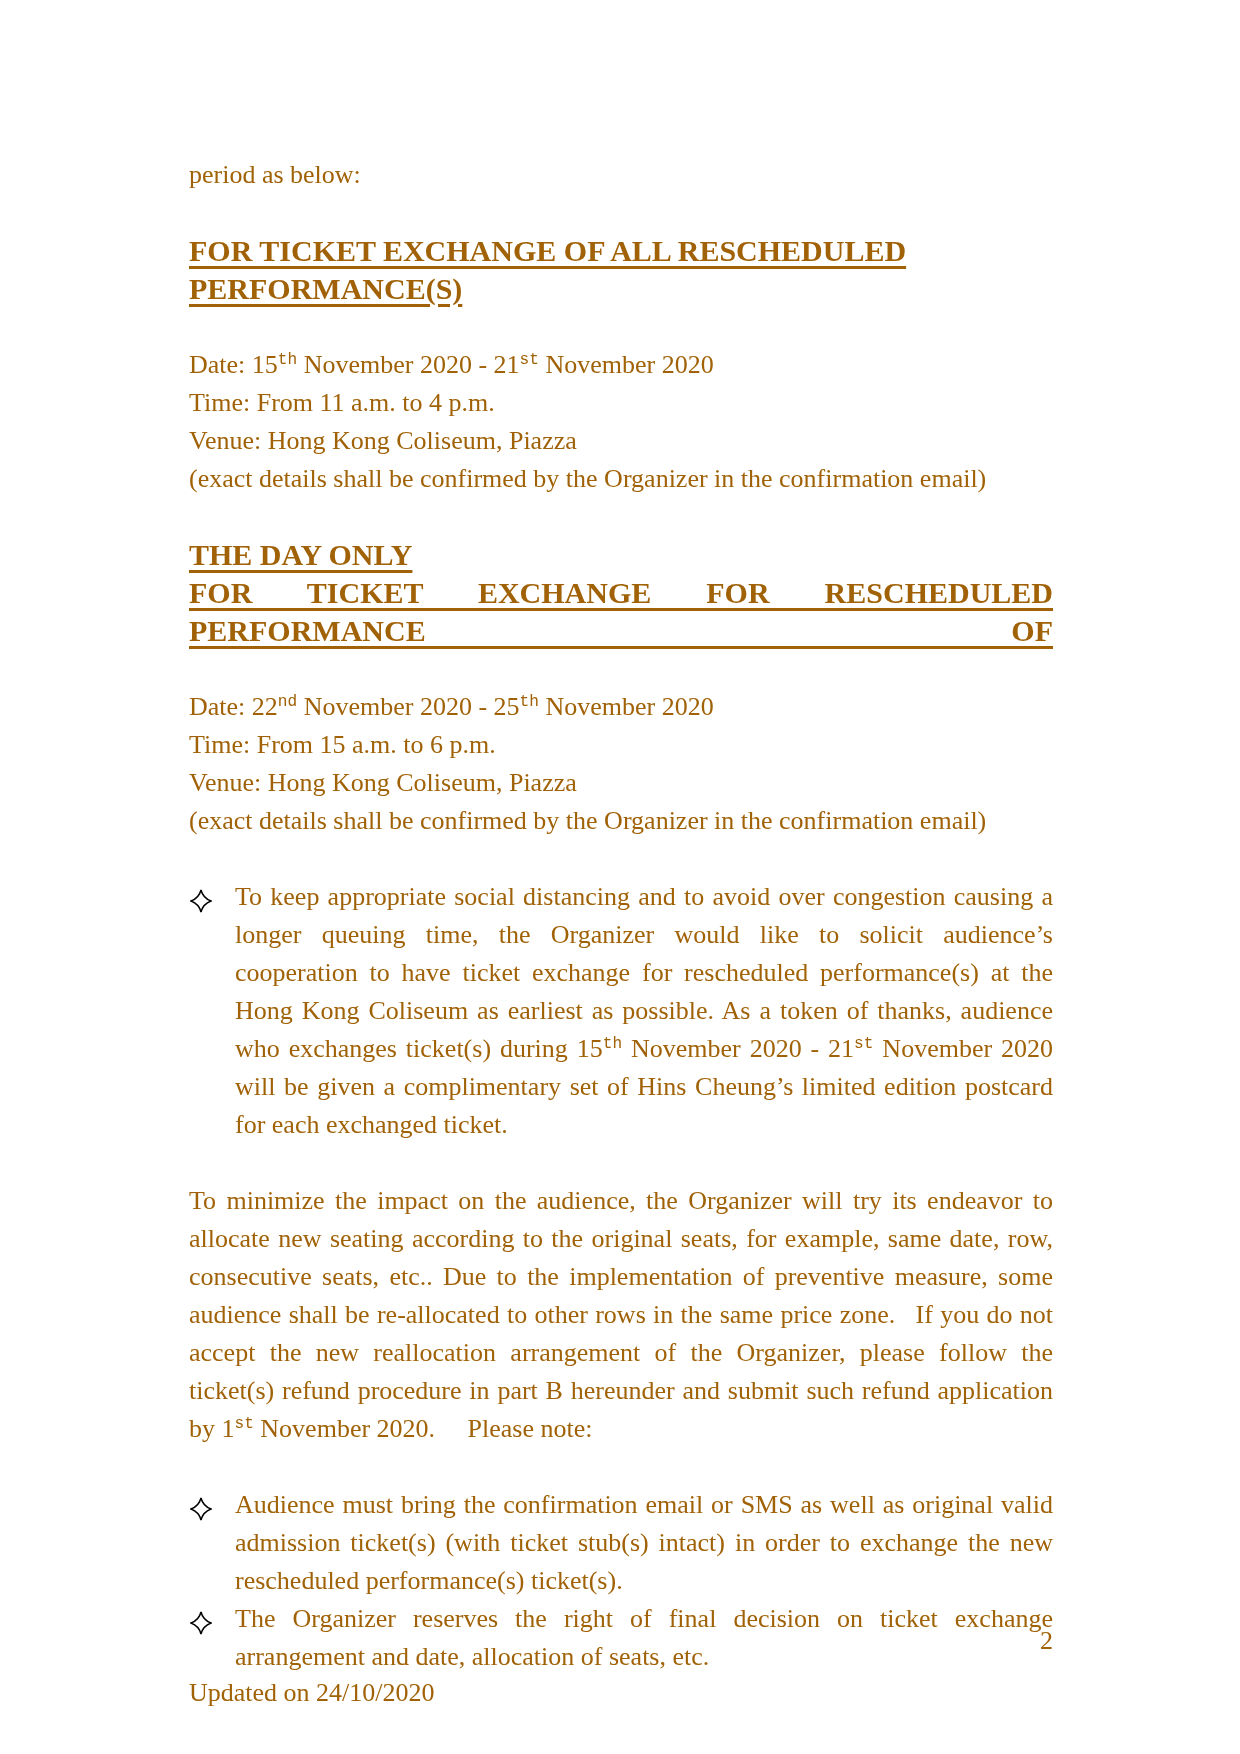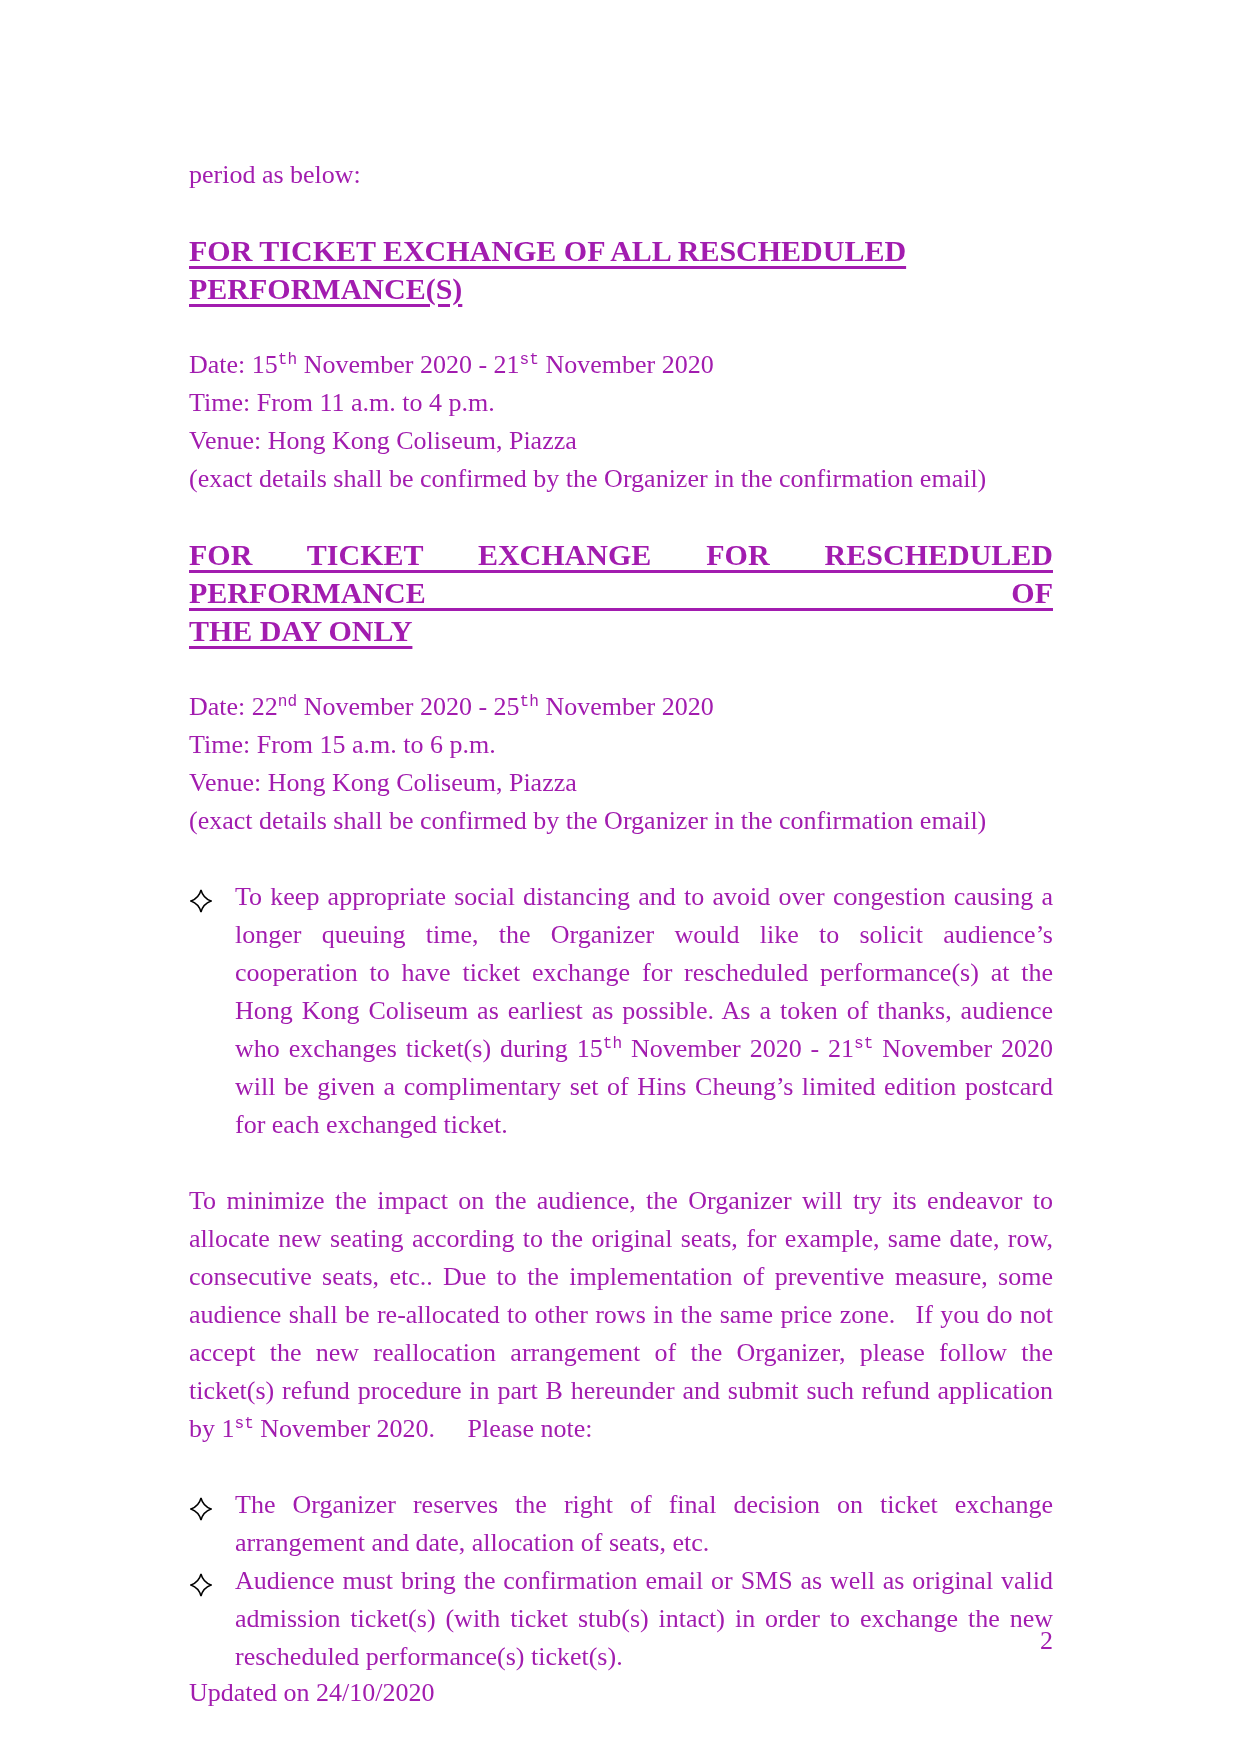--- a/index.html
+++ b/index.html
@@ -5,21 +5,21 @@
   html, body {
     margin: 0;
     padding: 0;
     background: #ffffff;
   }
   .doc {
     position: relative;
     width: 1240px;
     height: 1754px;
     background: #ffffff;
-    color: #a21caf;
+    color: #a16207;
     font-family: "Liberation Serif", "DejaVu Serif", serif;
     font-size: 26px;
     line-height: 38px;
     overflow: hidden;
   }
   .content {
     position: absolute;
     top: 0;
     left: 189px;
     width: 864px;
@@ -92,22 +92,22 @@
     </h2>
 
     <div class="mb">
       <p>Date: 15<sup>th</sup> November 2020 - 21<sup>st</sup> November 2020</p>
       <p>Time: From 11 a.m. to 4 p.m.</p>
       <p>Venue: Hong Kong Coliseum, Piazza</p>
       <p>(exact details shall be confirmed by the Organizer in the confirmation email)</p>
     </div>
 
     <h2 class="heading mb">
+      <span class="hline">THE DAY ONLY</span>
       <span class="hline justify-full">FOR TICKET EXCHANGE FOR RESCHEDULED PERFORMANCE OF</span>
-      <span class="hline">THE DAY ONLY</span>
     </h2>
 
     <div class="mb">
       <p>Date: 22<sup>nd</sup> November 2020 - 25<sup>th</sup> November 2020</p>
       <p>Time: From 15 a.m. to 6 p.m.</p>
       <p>Venue: Hong Kong Coliseum, Piazza</p>
       <p>(exact details shall be confirmed by the Organizer in the confirmation email)</p>
     </div>
 
     <div class="bullet mb">
@@ -120,29 +120,29 @@
     </div>
 
     <p class="para mb">To minimize the impact on the audience, the Organizer will try its endeavor to allocate new seating according to the original seats, for example, same date, row, consecutive seats, etc.. Due to the implementation of preventive measure, some audience shall be re-allocated to other rows in the same price zone.  If you do not accept the new reallocation arrangement of the Organizer, please follow the ticket(s) refund procedure in part B hereunder and submit such refund application by 1<sup>st</sup> November 2020.  Please note:</p>
 
     <div class="bullet">
       <span class="icon">
         <svg width="22" height="24" viewBox="0 0 22 24" xmlns="http://www.w3.org/2000/svg">
           <path d="M11 1 Q13 9 21 12 Q13 15 11 23 Q9 15 1 12 Q9 9 11 1 Z" fill="none" stroke="#000000" stroke-width="1.5"></path>
         </svg>
       </span>
-      <span>The Organizer reserves the right of final decision on ticket exchange arrangement and date, allocation of seats, etc.</span>
+      <span>Audience must bring the confirmation email or SMS as well as original valid admission ticket(s) (with ticket stub(s) intact) in order to exchange the new rescheduled performance(s) ticket(s).</span>
     </div>
 
     <div class="bullet">
       <span class="icon">
         <svg width="22" height="24" viewBox="0 0 22 24" xmlns="http://www.w3.org/2000/svg">
           <path d="M11 1 Q13 9 21 12 Q13 15 11 23 Q9 15 1 12 Q9 9 11 1 Z" fill="none" stroke="#000000" stroke-width="1.5"></path>
         </svg>
       </span>
-      <span>Audience must bring the confirmation email or SMS as well as original valid admission ticket(s) (with ticket stub(s) intact) in order to exchange the new rescheduled performance(s) ticket(s).</span>
+      <span>The Organizer reserves the right of final decision on ticket exchange arrangement and date, allocation of seats, etc.</span>
     </div>
 
   </div>
 
   <div class="page-number">2</div>
   <div class="updated">Updated on 24/10/2020</div>
 </div>
 
 </body></html>

